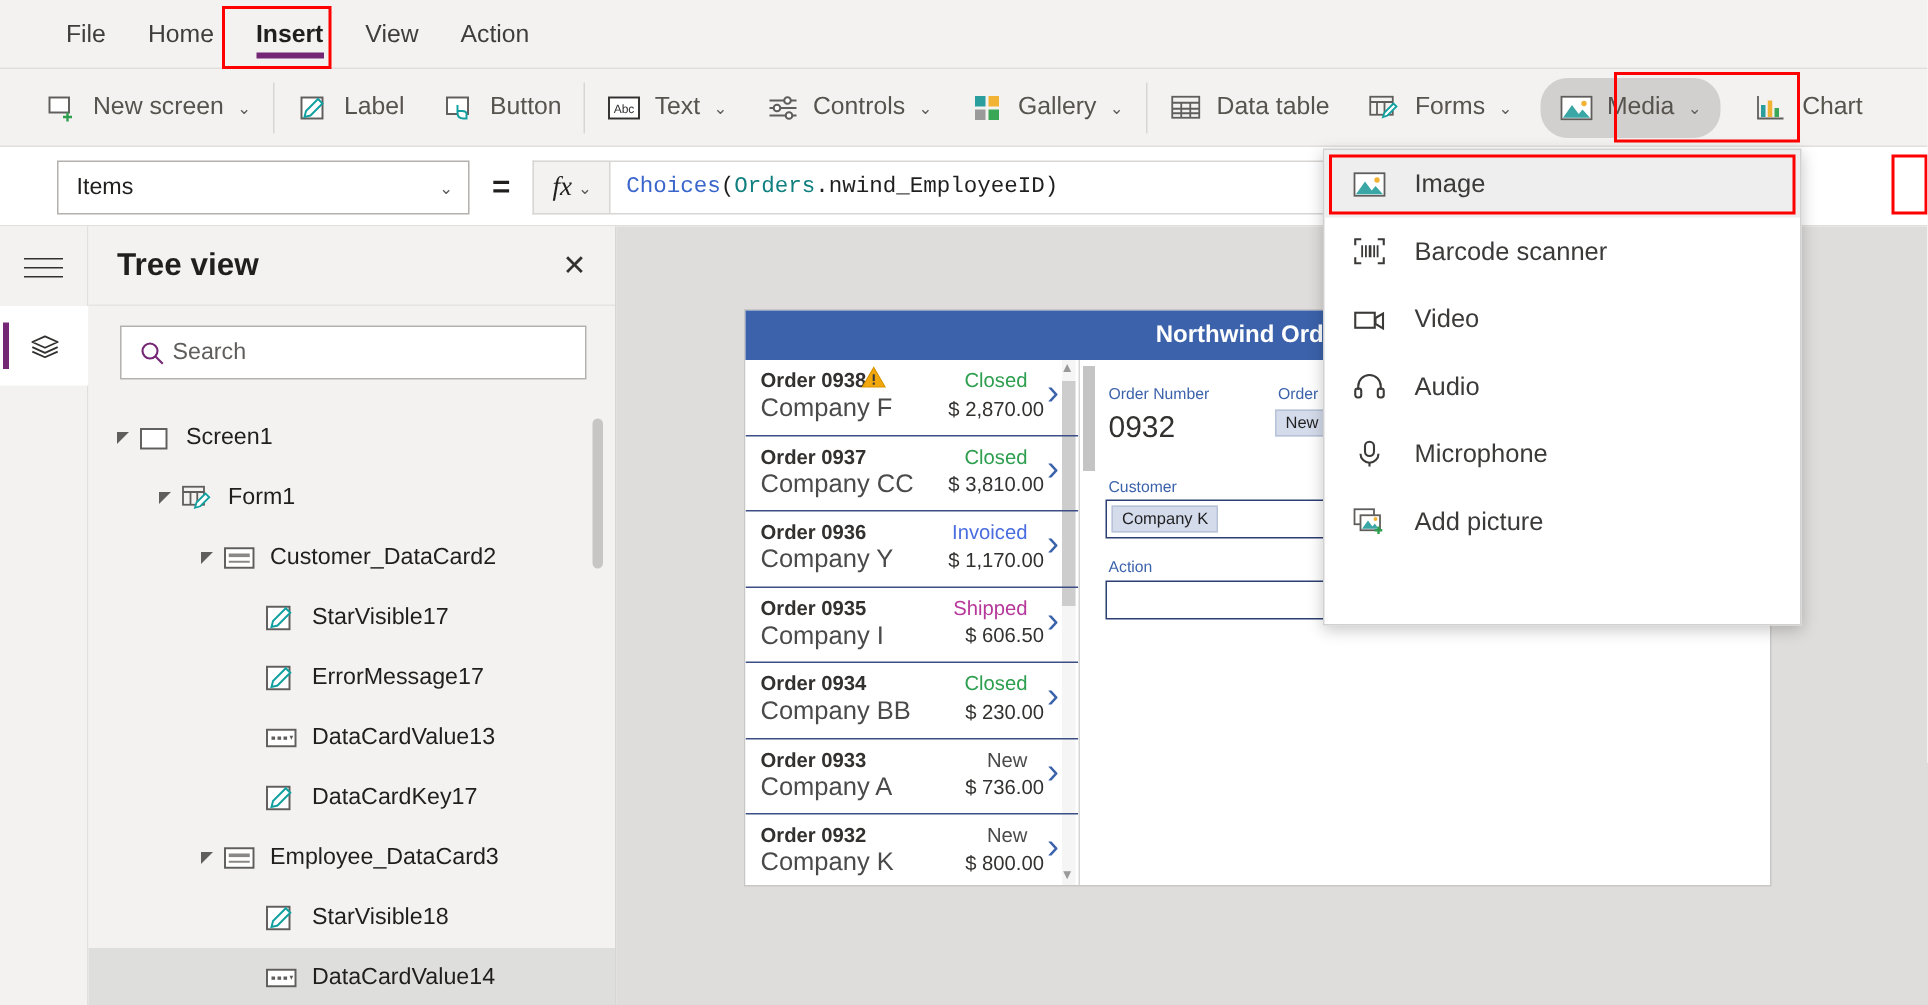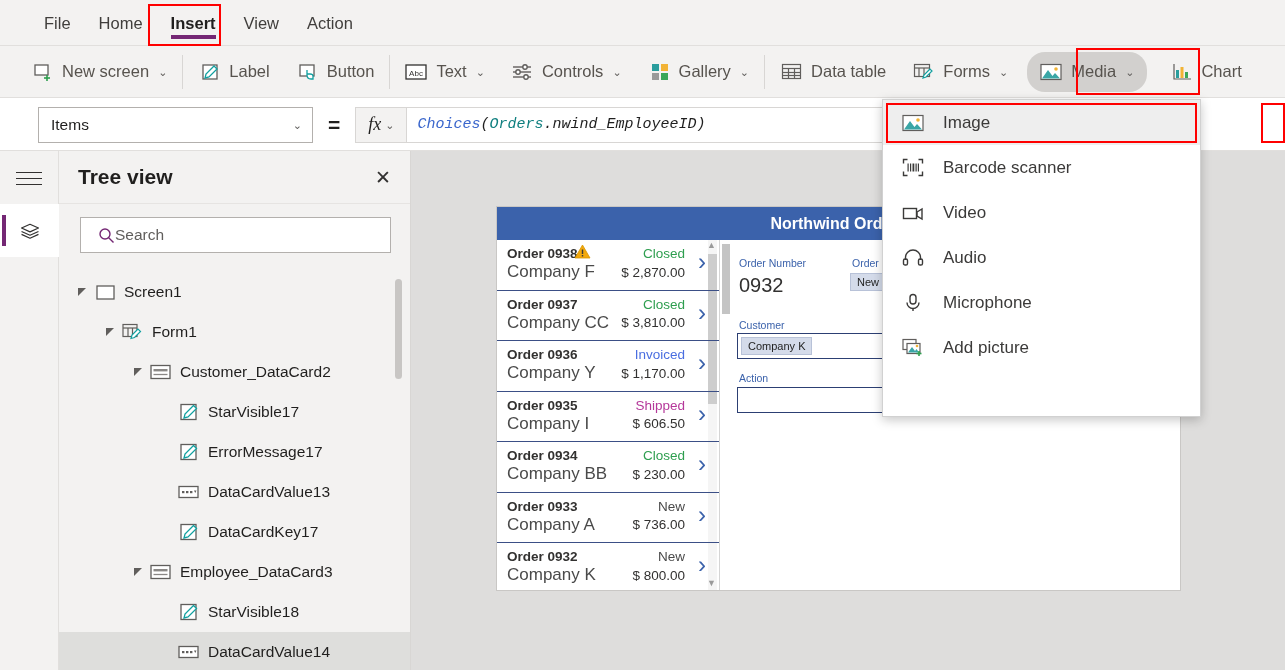--- a/index.html
+++ b/index.html
@@ -36,21 +36,21 @@
     background:#f3f2f1; border-bottom:1px solid #e1dfdd;
     display:flex; align-items:center;
   }
   .rb {
     display:flex; align-items:center; gap:9px; height:40px;
     padding: 0 13px; font-size:16.5px; color:#57534e; white-space:nowrap; cursor:default;
   }
   .rb.sel { background:#d2d0ce; }
   .rb-sep { width:1px; height:34px; background:#d8d6d4; margin:0 2px; }
   .chev { font-size:11px; color:#605e5c; transform: translateY(1px); }
-  .ico { width:22px; height:22px; display:inline-flex; align-items:center; justify-content:flex-end; flex:0 0 auto;}
+  .ico { width:22px; height:22px; display:inline-flex; align-items:center; justify-content:flex-start; flex:0 0 auto;}
 
   
   .propbar {
     position:absolute; left:0; top:99px; width:1285px; height:52px;
     background:#ffffff; border-bottom:1px solid #e1dfdd;
     display:flex; align-items:center; padding-left:38px; gap:11px;
   }
   .propsel {
     width:275px; height:36px; border:1px solid #b3b0ad; background:#fff;
     display:flex; align-items:center; justify-content:space-between;
@@ -58,21 +58,21 @@
   }
   .eq { font-size:21px; font-weight:bold; color:#201f1e; padding:0 4px; }
   .fxbox {
     height:36px; background:#f3f2f1; border:1px solid #d8d6d4; border-right:none;
     display:flex; align-items:center; gap:4px; padding:0 12px;
     font-style:italic; font-size:18px; color:#201f1e; font-family:"Liberation Serif", serif;
   }
   .formula {
     height:36px; flex:1; background:#ffffff; border:1px solid #d8d6d4;
     display:flex; align-items:center; padding:0 10px;
-    font-family:"Liberation Mono", monospace; font-size:15px;font-style:italic;
+    font-family:"Liberation Mono", monospace; font-size:15px;
   }
   .f-fn { color:#3a66cc; }
   .f-tbl { color:#0f7f7f; }
   .f-pl { color:#1f1f1f; }
   .f-col { color:#1f1f1f; }
 
   
   .rail {
     position:absolute; left:0; top:151px; width:59px; height:519px;
     background:#f3f2f1; border-right:1px solid #e1dfdd;
@@ -135,21 +135,21 @@
   }
   .gitem {
     position:relative; height:50.5px; border-bottom:1px solid #3b4f86;
     padding:6px 10px 0 10px;
   }
   .gitem .r1 { display:flex; justify-content:space-between; align-items:center; }
   .gitem .r2 { display:flex; justify-content:space-between; align-items:center; margin-top:1px;}
   .g-ord { font-size:13.5px; font-weight:bold; color:#323130; position:relative; }
   .g-co  { font-size:17px; color:#4a4a4a; }
   .g-st  { font-size:13.5px; margin-right:24px; }
-  .g-amt { font-size:13.5px; color:#323130; margin-right:24px; }
+  .g-amt { font-size:13.5px; color:#323130; margin-right:13px; }
   .g-chev {
     position:absolute; right:9px; top:12px; width:12px; height:20px;
     color:#3b62ab; font-size:24px; line-height:20px; font-weight:300;
   }
   .warn { display:inline-block; vertical-align:-3px; margin-left:-1px; }
   .gsb-track { position:absolute; right:2px; top:0; width:9px; height:350px; background:#f5f5f5; }
   .gsb-thumb { position:absolute; right:2px; top:14px; width:9px; height:150px; background:#cdcdcd; }
   .gsb-up, .gsb-dn { position:absolute; right:3px; font-size:9px; color:#9a9a9a; }
   .gsb-up{ top:0;} .gsb-dn{ bottom:2px;}
 

